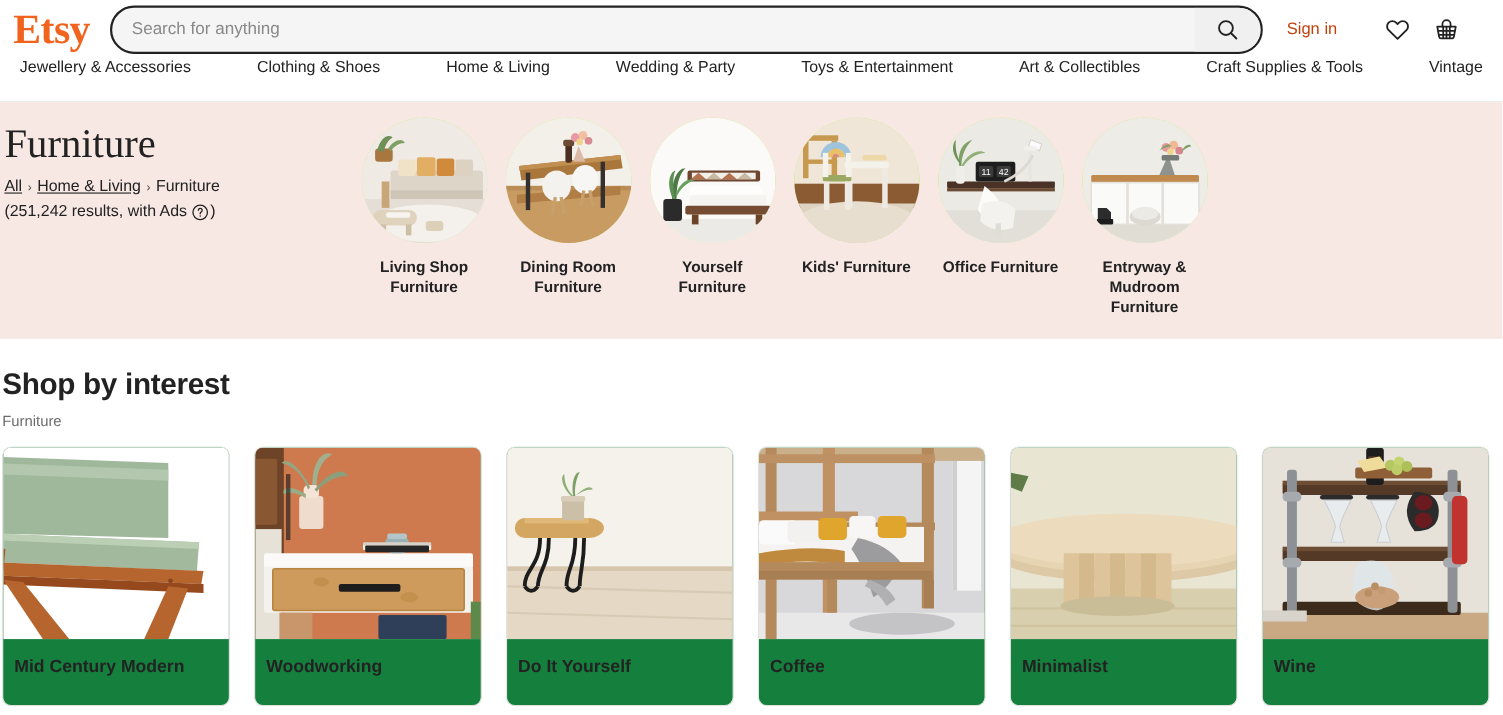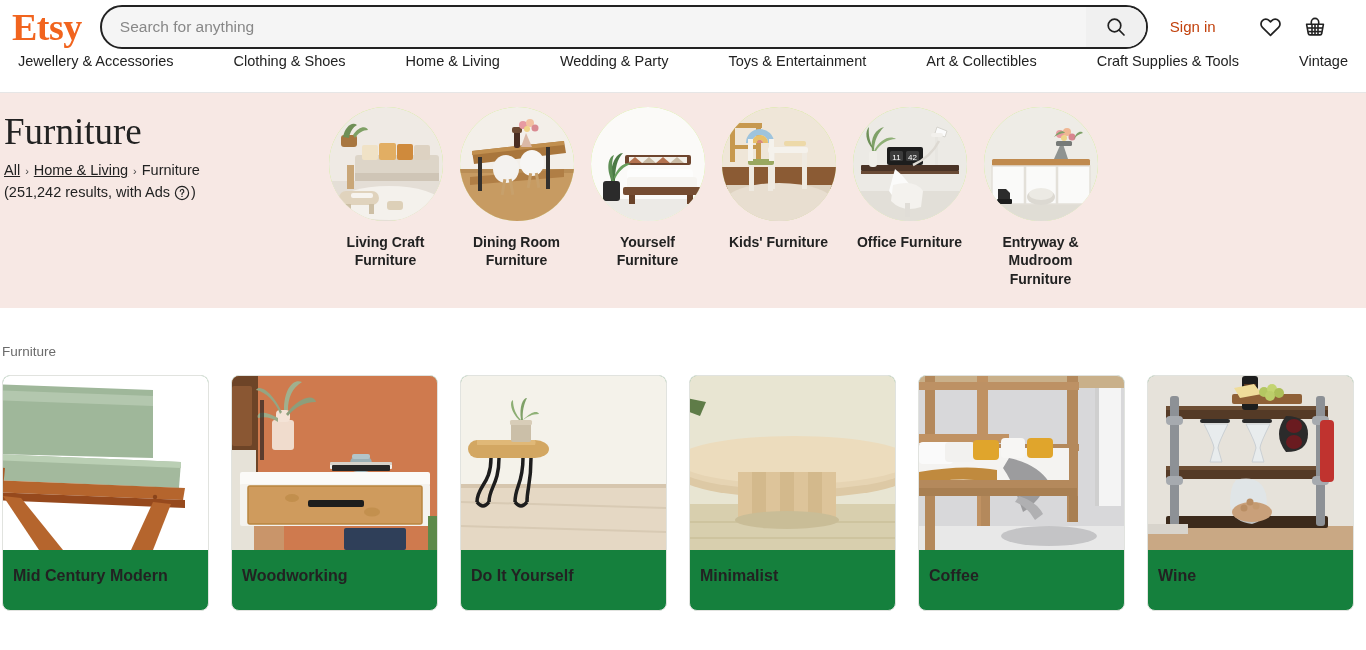--- a/index.html
+++ b/index.html
@@ -325,21 +325,21 @@
           <rect x="12" y="28" width="16" height="12" rx="3" fill="#a8763f"></rect>
           <path d="M14 30c2-10 9-16 14-12-4 2-7 7-8 13z" fill="#6f8f56"></path>
           <path d="M24 28c5-8 13-10 15-5-5 0-10 3-13 8z" fill="#7fa165"></path>
           <rect x="10" y="84" width="40" height="14" rx="7" fill="#e0d3bd"></rect>
           <rect x="17" y="97" width="5" height="10" fill="#cdbfa5"></rect>
           <rect x="40" y="97" width="5" height="10" fill="#cdbfa5"></rect>
           <rect x="22" y="86" width="22" height="5" rx="2" fill="#f7f4ef"></rect>
           <rect x="58" y="94" width="16" height="9" rx="3" fill="#ddd0b8"></rect>
         </svg>
       </div>
-      <div class="cat-label">Living Craft Furniture</div>
+      <div class="cat-label">Living Shop Furniture</div>
     </div>
 
     <div class="cat">
       <div class="cat-circle">
         <svg width="114" height="114" viewBox="0 0 114 114">
           <rect width="114" height="114" fill="#f3efe9"></rect>
           <rect x="0" y="62" width="114" height="52" fill="#c79b62"></rect>
           <rect x="0" y="62" width="114" height="4" fill="#b98d55"></rect>
           <path d="M10 70 L104 62 L104 70 L10 78 Z" fill="#b07e45"></path>
           <path d="M12 44 L104 34 L106 46 L14 57 Z" fill="#a9763c"></path>
@@ -469,20 +469,21 @@
           <path d="M90 32c2-7 7-9 9-6-4 1-7 3-9 6z" fill="#7fa168"></path>
         </svg>
       </div>
       <div class="cat-label">Entryway &amp; Mudroom Furniture</div>
     </div>
 
   </div>
 </div>
 
 <div class="sbi">
+  <div class="sbi-title">Shop by interest</div>
   <div class="sbi-sub">Furniture</div>
 
   <div class="cards">
 
     <div class="card">
       <div class="card-img">
         <svg width="207" height="174" viewBox="0 0 207 174" preserveAspectRatio="xMidYMid slice">
           <rect width="207" height="174" fill="#ffffff"></rect>
           <path d="M-10 8 L150 14 L150 82 L-10 78 Z" fill="#9fb79a"></path>
           <path d="M-10 14 L150 20 L150 30 L-10 24 Z" fill="#b3c7ae"></path>
@@ -556,44 +557,20 @@
           <path d="M58 44 c-8-8-10-18-6-20 0 8 3 15 8 20z" fill="#8cae74"></path>
           <path d="M62 44 c8-8 14-10 16-6 -7 0-12 3-16 6z" fill="#90b278"></path>
         </svg>
       </div>
       <div class="card-label">Do It Yourself</div>
     </div>
 
     <div class="card">
       <div class="card-img">
         <svg width="207" height="174" viewBox="0 0 207 174" preserveAspectRatio="xMidYMid slice">
-          <rect width="207" height="174" fill="#e8e5d2"></rect>
-          <rect x="0" y="128" width="207" height="46" fill="#d8cfae"></rect>
-          <line x1="0" y1="146" x2="207" y2="146" stroke="#cec49f" stroke-width="2"></line>
-          <line x1="0" y1="162" x2="207" y2="162" stroke="#cec49f" stroke-width="2"></line>
-          <path d="M-4 22 l20 4 -6 14 -16 -6z" fill="#5f7c48"></path>
-          <ellipse cx="104" cy="96" rx="120" ry="26" fill="#ddc9a5"></ellipse>
-          <ellipse cx="104" cy="88" rx="120" ry="26" fill="#e6d4b3"></ellipse>
-          <ellipse cx="104" cy="84" rx="118" ry="24" fill="#ecdcbd"></ellipse>
-          <rect x="48" y="96" width="14" height="48" fill="#ddc49a"></rect>
-          <rect x="62" y="96" width="14" height="48" fill="#d3b98c"></rect>
-          <rect x="76" y="96" width="14" height="48" fill="#ddc49a"></rect>
-          <rect x="90" y="96" width="14" height="48" fill="#d3b98c"></rect>
-          <rect x="104" y="96" width="14" height="48" fill="#ddc49a"></rect>
-          <rect x="118" y="96" width="14" height="48" fill="#d3b98c"></rect>
-          <rect x="132" y="96" width="14" height="48" fill="#ddc49a"></rect>
-          <ellipse cx="97" cy="144" rx="52" ry="9" fill="#c9bd97"></ellipse>
-        </svg>
-      </div>
-      <div class="card-label">Minimalist</div>
-    </div>
-
-    <div class="card">
-      <div class="card-img">
-        <svg width="207" height="174" viewBox="0 0 207 174" preserveAspectRatio="xMidYMid slice">
           <rect width="207" height="174" fill="#d8d8da"></rect>
           <rect x="176" y="0" width="26" height="130" fill="#f4f4f4"></rect>
           <rect x="176" y="0" width="4" height="130" fill="#cfcfcf"></rect>
           <rect x="0" y="150" width="207" height="24" fill="#e8e8e8"></rect>
           <rect x="0" y="0" width="207" height="12" fill="#c9b08a"></rect>
           <rect x="6" y="0" width="10" height="174" fill="#b4895c"></rect>
           <rect x="58" y="0" width="11" height="150" fill="#c09263"></rect>
           <rect x="148" y="0" width="11" height="146" fill="#b4895c"></rect>
           <rect x="0" y="6" width="160" height="8" fill="#bd9164"></rect>
           <rect x="0" y="58" width="90" height="9" fill="#c09263"></rect>
@@ -608,20 +585,44 @@
           <path d="M90 82 q28 6 40 24 q-12 22 -26 30 q-10 -30 -20 -44z" fill="#9c9c9e"></path>
           <path d="M100 120 q18 6 24 18 l-8 6 q-8 -14 -20 -18z" fill="#b0b0b2"></path>
           <rect x="0" y="104" width="150" height="10" fill="#b4895c"></rect>
           <rect x="0" y="112" width="158" height="8" fill="#a87f52"></rect>
           <rect x="62" y="120" width="9" height="30" fill="#b4895c"></rect>
           <rect x="150" y="120" width="9" height="26" fill="#a87f52"></rect>
           <ellipse cx="130" cy="160" rx="48" ry="10" fill="#c4c4c6"></ellipse>
         </svg>
       </div>
       <div class="card-label">Coffee</div>
+    </div>
+
+    <div class="card">
+      <div class="card-img">
+        <svg width="207" height="174" viewBox="0 0 207 174" preserveAspectRatio="xMidYMid slice">
+          <rect width="207" height="174" fill="#e8e5d2"></rect>
+          <rect x="0" y="128" width="207" height="46" fill="#d8cfae"></rect>
+          <line x1="0" y1="146" x2="207" y2="146" stroke="#cec49f" stroke-width="2"></line>
+          <line x1="0" y1="162" x2="207" y2="162" stroke="#cec49f" stroke-width="2"></line>
+          <path d="M-4 22 l20 4 -6 14 -16 -6z" fill="#5f7c48"></path>
+          <ellipse cx="104" cy="96" rx="120" ry="26" fill="#ddc9a5"></ellipse>
+          <ellipse cx="104" cy="88" rx="120" ry="26" fill="#e6d4b3"></ellipse>
+          <ellipse cx="104" cy="84" rx="118" ry="24" fill="#ecdcbd"></ellipse>
+          <rect x="48" y="96" width="14" height="48" fill="#ddc49a"></rect>
+          <rect x="62" y="96" width="14" height="48" fill="#d3b98c"></rect>
+          <rect x="76" y="96" width="14" height="48" fill="#ddc49a"></rect>
+          <rect x="90" y="96" width="14" height="48" fill="#d3b98c"></rect>
+          <rect x="104" y="96" width="14" height="48" fill="#ddc49a"></rect>
+          <rect x="118" y="96" width="14" height="48" fill="#d3b98c"></rect>
+          <rect x="132" y="96" width="14" height="48" fill="#ddc49a"></rect>
+          <ellipse cx="97" cy="144" rx="52" ry="9" fill="#c9bd97"></ellipse>
+        </svg>
+      </div>
+      <div class="card-label">Minimalist</div>
     </div>
 
     <div class="card">
       <div class="card-img">
         <svg width="207" height="174" viewBox="0 0 207 174" preserveAspectRatio="xMidYMid slice">
           <rect width="207" height="174" fill="#e6e2da"></rect>
           <rect x="0" y="150" width="207" height="24" fill="#c9a884"></rect>
           <rect x="18" y="32" width="162" height="11" rx="2" fill="#543a26"></rect>
           <rect x="18" y="30" width="162" height="4" fill="#6d4e34"></rect>
           <rect x="18" y="92" width="162" height="11" rx="2" fill="#543a26"></rect>

